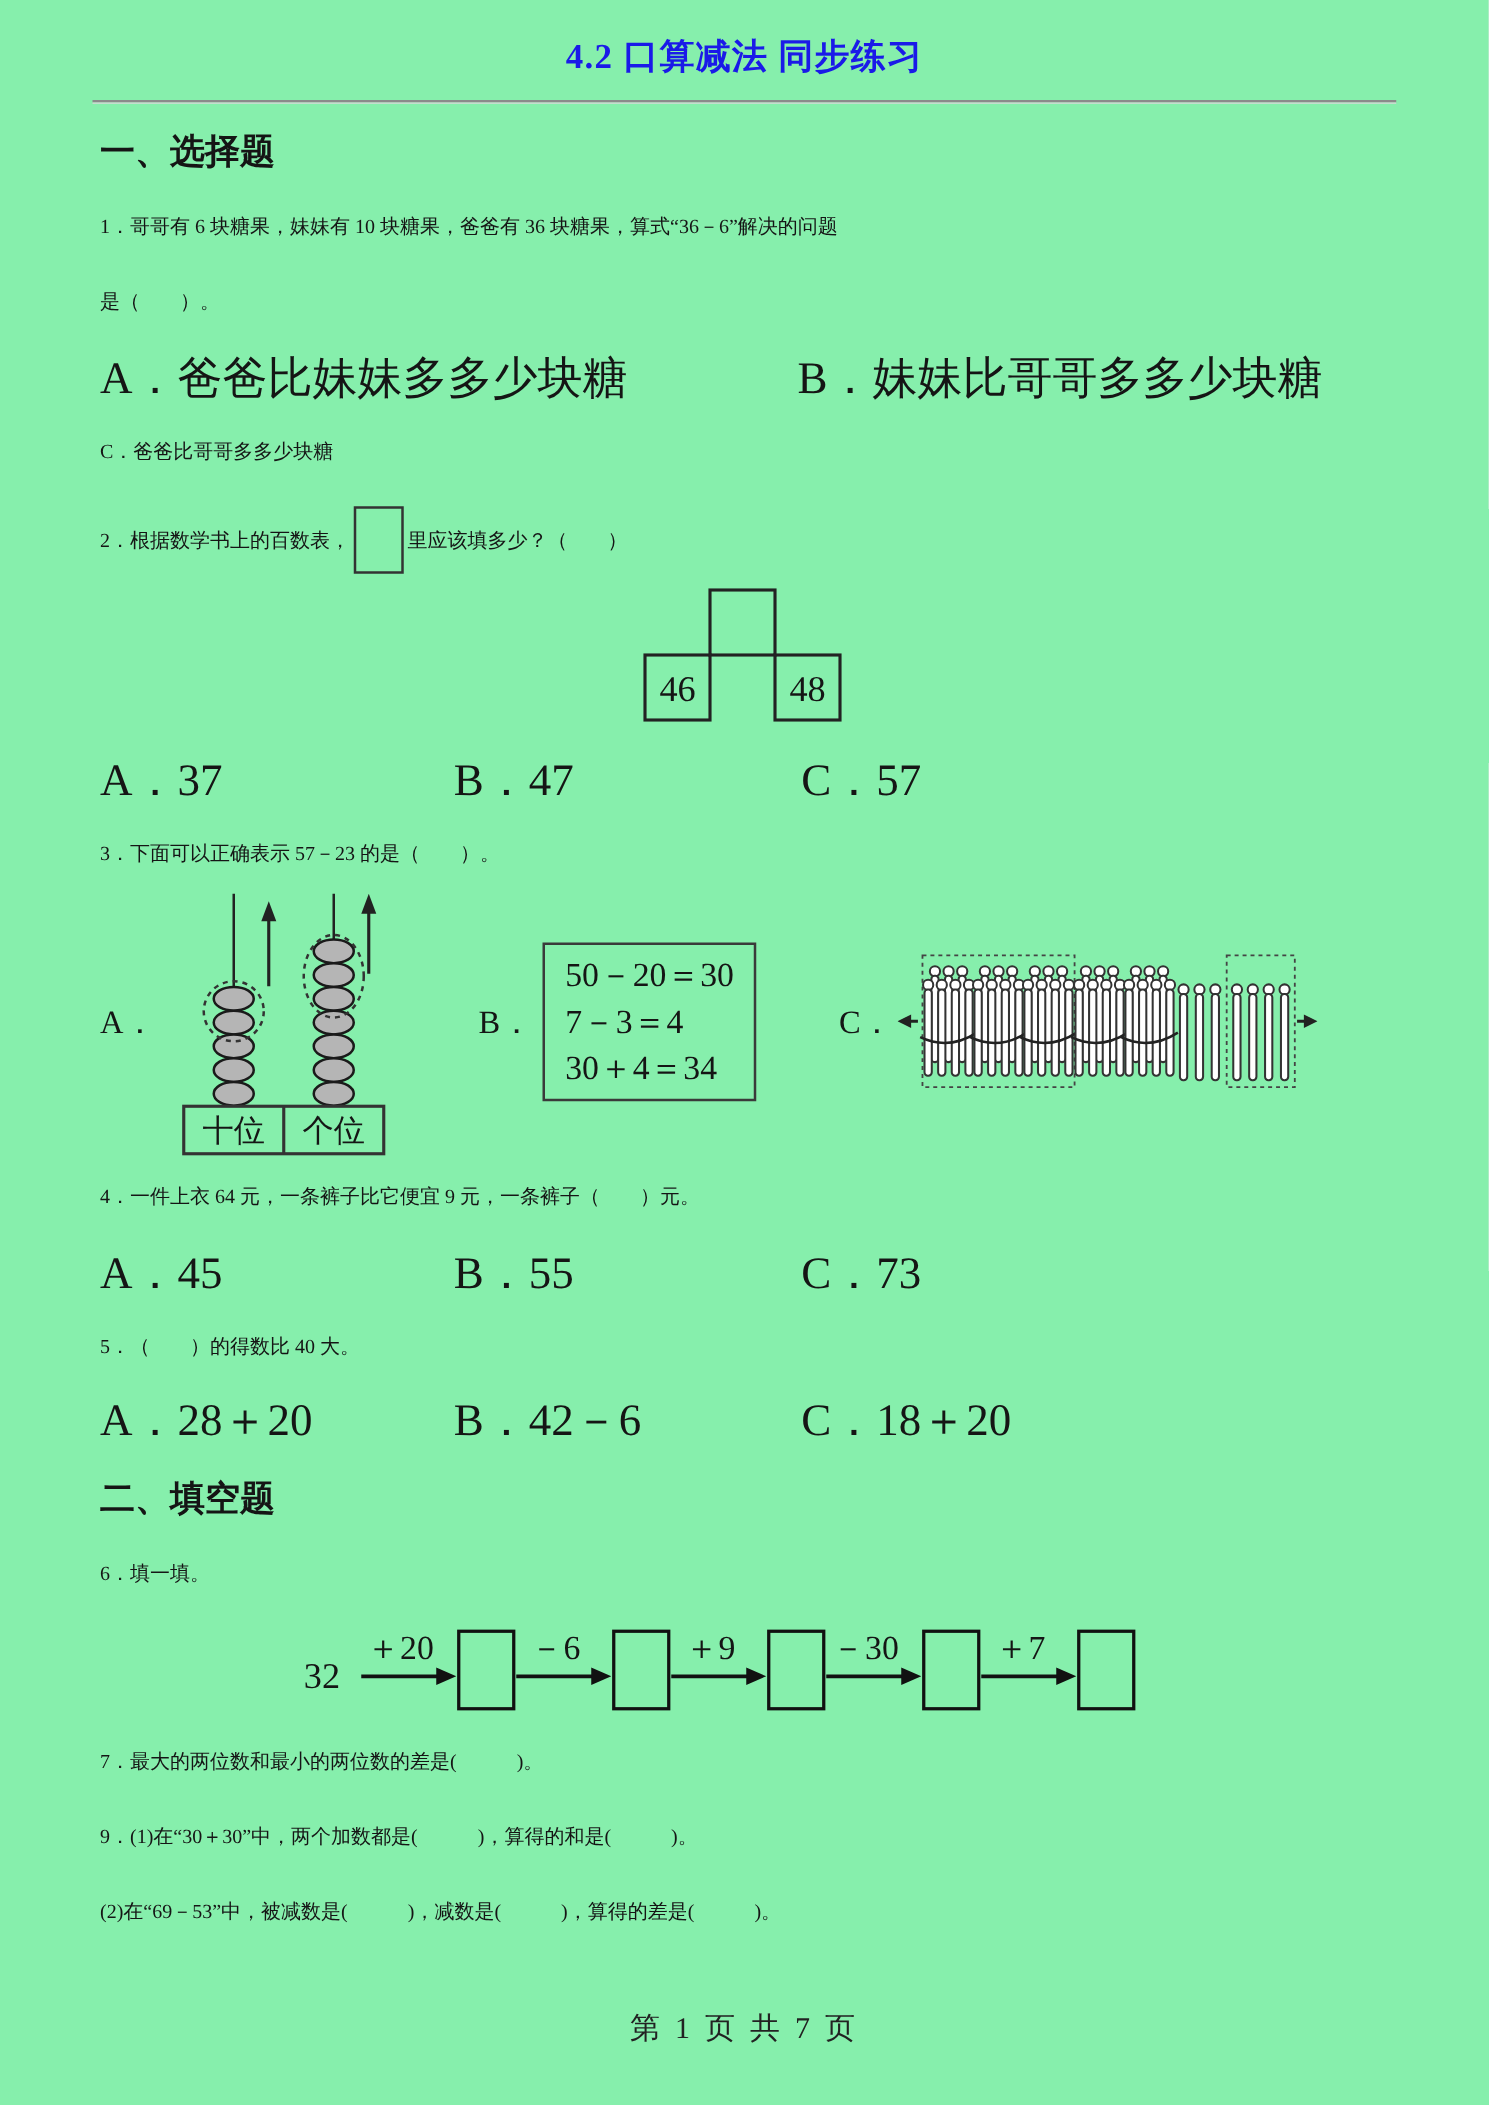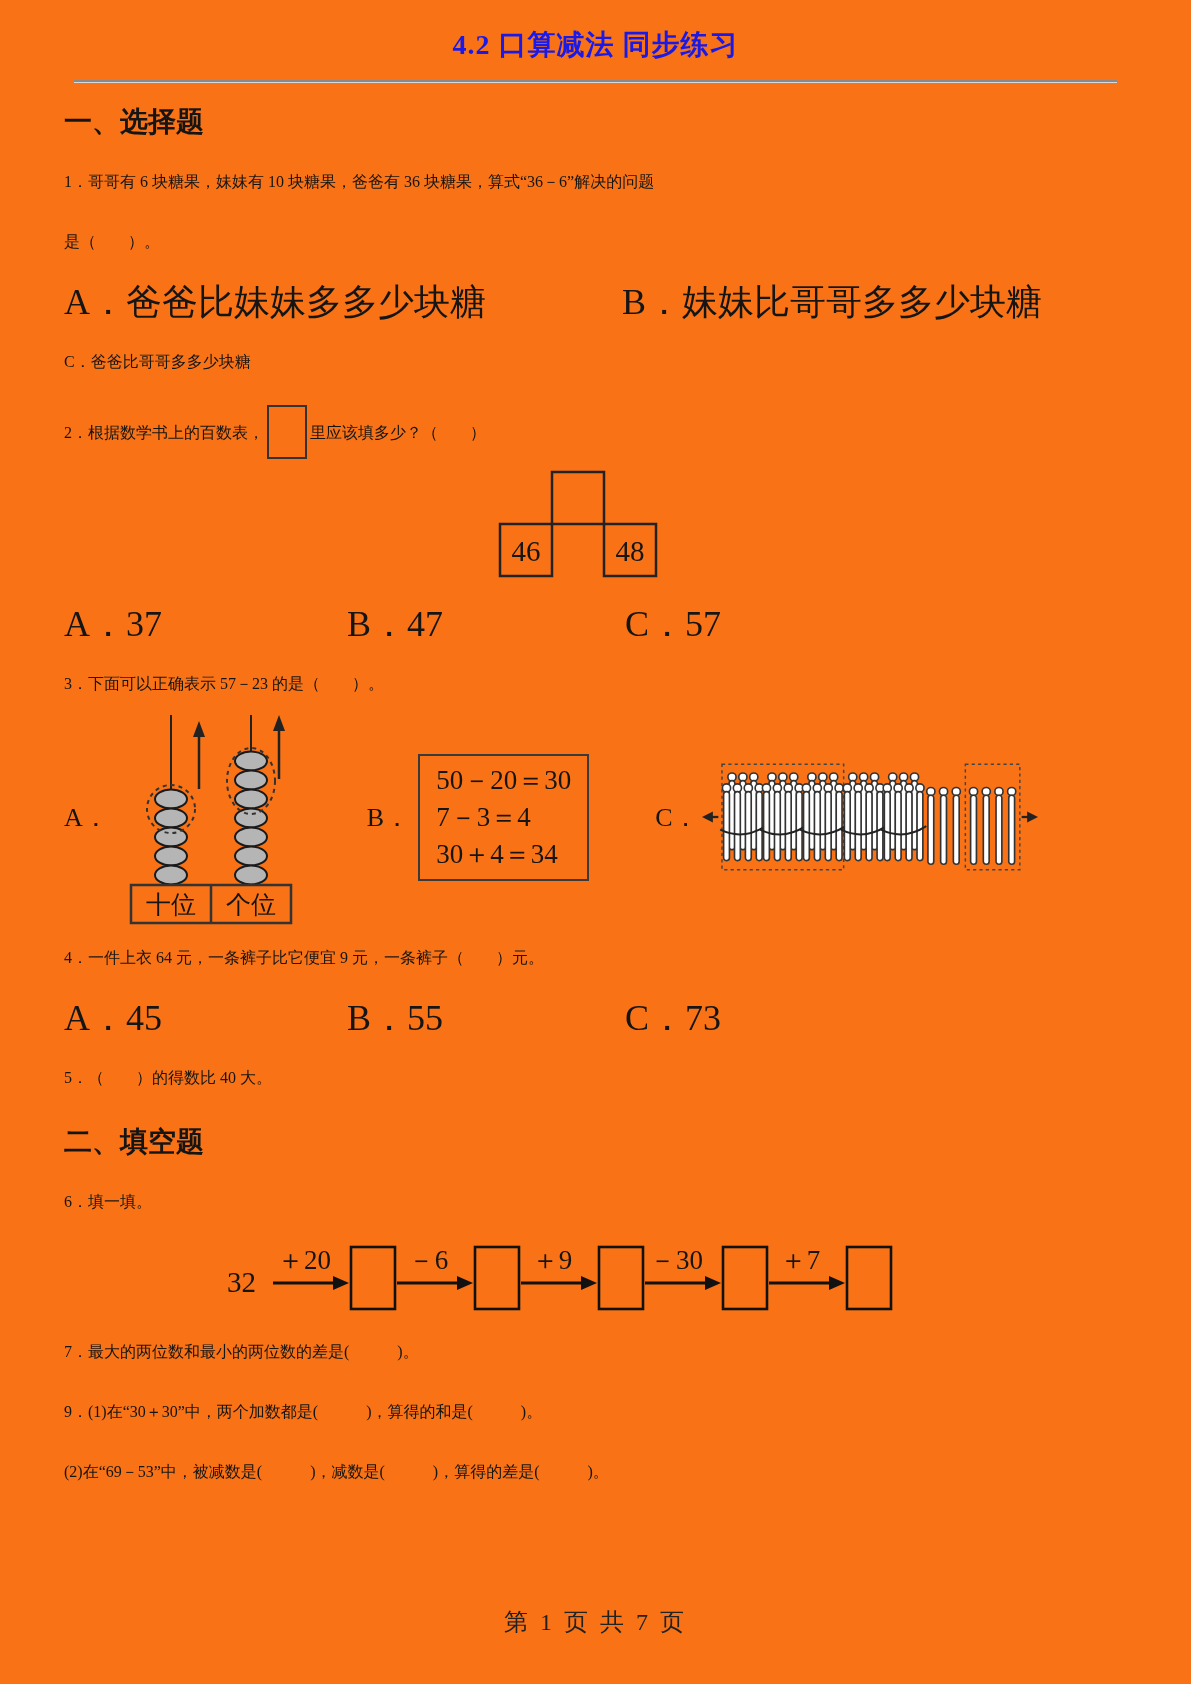--- a/index.html
+++ b/index.html
@@ -1,22 +1,22 @@
 <!DOCTYPE html>
 <html><head>
 <meta charset="utf-8">
 <style>
   html,body{margin:0;padding:0;background:#e8e8e8;}
   .page{
-    position:relative;width:1191px;height:1684px;background:#f97316;margin:0 auto;
+    position:relative;width:1191px;height:1684px;background:#86efac;margin:0 auto;
     font-family:"Liberation Serif","DejaVu Serif",serif;color:#151515;overflow:hidden;
   }
   .title{padding-top:26px;text-align:center;font-size:28px;font-weight:bold;color:#1a1ae8;letter-spacing:1px;}
   .rule{margin:16px 74px 0 74px;height:0;border-top:2px solid #8a8a8a;border-bottom:1px solid #d9d9d9;}
-  .content{padding:0 64px;}
+  .content{padding:0 80px;}
   .h{font-size:28px;font-weight:bold;margin:22px 0 0 0;line-height:34px;}
   .line{font-size:16px;margin:26px 0 0 0;line-height:34px;white-space:nowrap;}
   .optrow{position:relative;height:34px;font-size:36px;margin:26px 0 0 0;line-height:34px;}
   .optrow span{position:absolute;top:0;white-space:nowrap;}
   .c0{left:0;} .c1{left:283px;} .c2{left:561px;} .cB{left:558px;}
   .inline-box{display:inline-block;width:36px;height:50px;border:2px solid #333;vertical-align:middle;margin:0 3px 4px 3px;}
   .diagram-grid{margin:6px 0 0 432px;height:112px;}
   .imgrow{display:flex;align-items:center;margin-top:8px;height:216px;}
   .imglbl{font-size:26px;white-space:nowrap;flex:0 0 auto;}
   .eqbox{border:2px solid #3a3a3a;padding:6px 16px;font-size:27px;line-height:37px;white-space:nowrap;flex:0 0 auto;}
@@ -171,20 +171,25 @@
     </div>
 
     <p class="line" style="margin-top:16px;">4．一件上衣 64 元，一条裤子比它便宜 9 元，一条裤子（　　）元。</p>
     <div class="optrow">
       <span class="c0">A．45</span>
       <span class="c1">B．55</span>
       <span class="c2">C．73</span>
     </div>
 
     <p class="line">5．（　　）的得数比 40 大。</p>
+    <div class="optrow" style="margin-top:24px;">
+      <span class="c0">A．28＋20</span>
+      <span class="c1">B．42－6</span>
+      <span class="c2">C．18＋20</span>
+    </div>
 
     <p class="h" style="margin-top:30px;">二、填空题</p>
 
     <p class="line">6．填一填。</p>
 
     <div class="chain">
       <svg width="670" height="80" viewBox="0 0 670 80">
         <text class="chain-num" x="0" y="59">32</text>
 
         <g>

